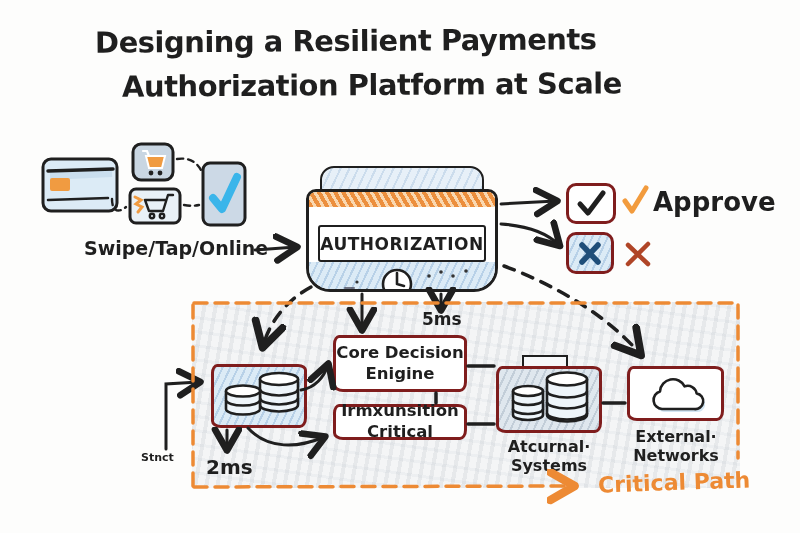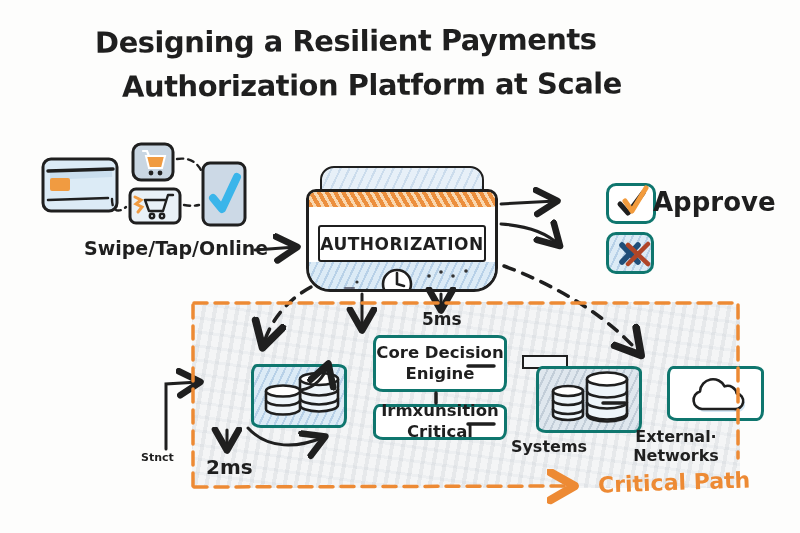--- a/index.html
+++ b/index.html
@@ -1,21 +1,21 @@
 <!DOCTYPE html>
 <html><head>
 <meta charset="utf-8">
 <style>
   html,body{margin:0;padding:0;background:#fff;}
   .stage{position:relative;width:800px;height:533px;background:#fdfdfc;overflow:hidden;
          font-family:"DejaVu Sans", sans-serif;color:#1f1f1f;}
   .a{position:absolute;}
   .title-line{font-size:29px;font-weight:700;letter-spacing:-0.5px;white-space:nowrap;transform:rotate(-0.4deg);}
-  .box{position:absolute;border:3px solid #0f766e;border-radius:6px 9px 7px 10px / 9px 6px 10px 7px;
-       box-sizing:border-box;background:#fff;z-index:10;margin-left:40px;}
+  .box{position:absolute;border:3px solid #7f1d1d;border-radius:6px 9px 7px 10px / 9px 6px 10px 7px;
+       box-sizing:border-box;background:#fff;z-index:10;}
   .boxtext{display:flex;flex-direction:column;align-items:center;justify-content:center;
            width:100%;height:100%;font-size:16.5px;font-weight:700;line-height:1.25;text-align:center;}
   .hatch-blue{background-color:#dcebf6;background-image:repeating-linear-gradient(115deg,rgba(130,170,210,.40) 0 2px,transparent 2px 7px);}
   .hatch-blue-light{background-color:#e7f0f8;background-image:repeating-linear-gradient(115deg,rgba(140,175,210,.30) 0 2px,transparent 2px 8px);}
   .hatch-gray{background-color:#dfe7ee;background-image:repeating-linear-gradient(115deg,rgba(120,140,160,.28) 0 2px,transparent 2px 7px);}
   .hatch-orange{background-color:#f5b871;background-image:repeating-linear-gradient(60deg,#ec8f3e 0 4px,rgba(255,255,255,.45) 4px 7px);}
   .pencil{background-color:#f4f5f6;
           background-image:repeating-linear-gradient(100deg,rgba(140,150,160,.13) 0 4px,transparent 4px 11px),
                            repeating-linear-gradient(8deg,rgba(160,175,190,.09) 0 3px,transparent 3px 14px);}
   .label{position:absolute;font-weight:700;z-index:20;white-space:nowrap;}
@@ -167,20 +167,21 @@
       <path d="M32,40 a9,9 0 0 1 -2-17.6 a13,13 0 0 1 24.6-5 a9,9 0 0 1 12,7 a7.5,7.5 0 0 1 -2.6,15.6 z" fill="#cfe3f2" transform="translate(2,3)" opacity="0.9"></path>
       <path d="M32,40 a9,9 0 0 1 -2-17.6 a13,13 0 0 1 24.6-5 a9,9 0 0 1 12,7 a7.5,7.5 0 0 1 -2.6,15.6 z" fill="#fff" stroke="#1f1f1f" stroke-width="2.6" stroke-linejoin="round"></path>
     </svg>
   </div>
 
   <div class="label" style="left:422px;top:309px;font-size:17px;">5ms</div>
   <div class="label" style="left:206px;top:455px;font-size:20px;">2ms</div>
   <div class="label" style="left:141px;top:451px;font-size:11px;">Stnct</div>
 
   <div class="label" style="left:486px;top:437px;width:126px;text-align:center;font-size:16px;line-height:1.2;">
+    <span style="display:block;">Atcurnal·</span>
     <span style="display:block;">Systems</span>
   </div>
   <div class="label" style="left:622px;top:427px;width:108px;text-align:center;font-size:16px;line-height:1.2;">
     <span style="display:block;">External·</span>
     <span style="display:block;">Networks</span>
   </div>
 
   <div class="label" style="left:598px;top:470px;font-size:22px;color:#ed8a34;transform:rotate(-2deg);">Critical Path</div>
 
   <svg class="overlay" width="800" height="533" viewBox="0 0 800 533">

